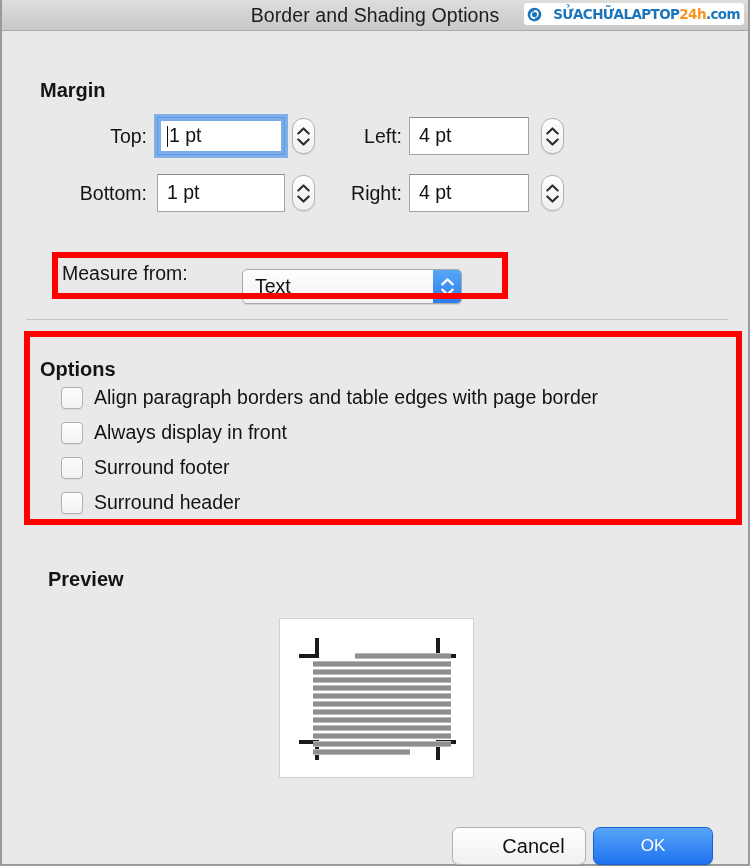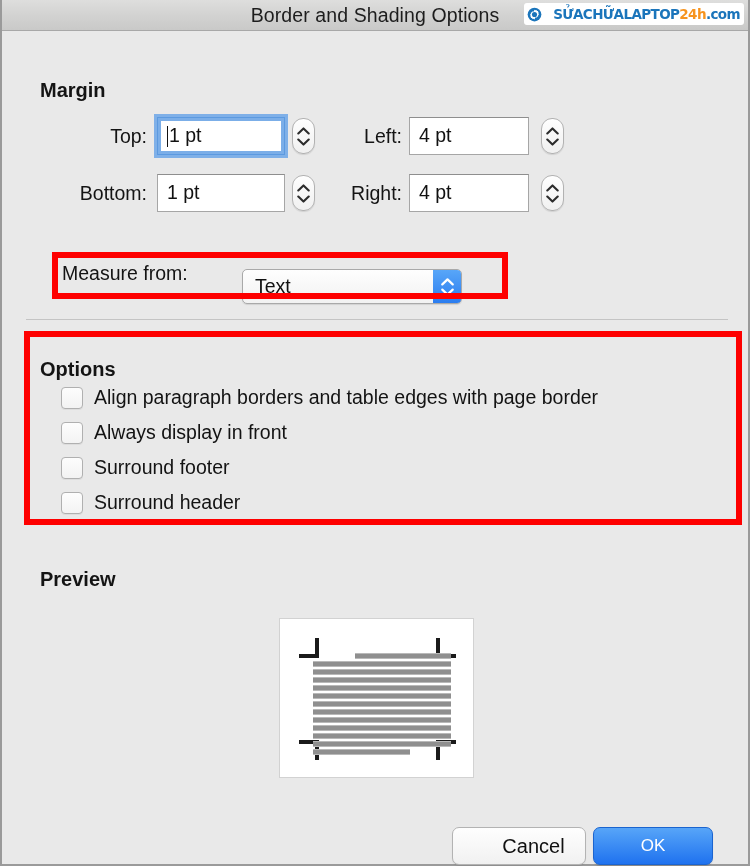--- a/index.html
+++ b/index.html
@@ -301,21 +301,21 @@
       <span class="cbox"></span>
       <span class="cblabel">Surround footer</span>
     </div>
     <div class="cbrow" style="left:59px; top:460px;">
       <span class="cbox"></span>
       <span class="cblabel">Surround header</span>
     </div>
 
     <div class="annot" style="left:22px; top:300px; width:718px; height:194px;"></div>
 
-    <div class="section-head" style="left:38px; top:537px;">Preview</div>
+    <div class="section-head" style="left:46px; top:537px;">Preview</div>
 
     <div id="preview-page" style="left:277px; top:587px; width:195px; height:160px;">
 
       <div class="corner" style="left:19px; top:19px; width:20px; height:20px;">
         <i style="left:0; top:16px; width:20px; height:4px;"></i>
         <i style="left:16px; top:0; width:4px; height:20px;"></i>
       </div>
       <div class="corner" style="left:156px; top:19px; width:20px; height:20px;">
         <i style="left:0; top:16px; width:20px; height:4px;"></i>
         <i style="left:0; top:0; width:4px; height:20px;"></i>

